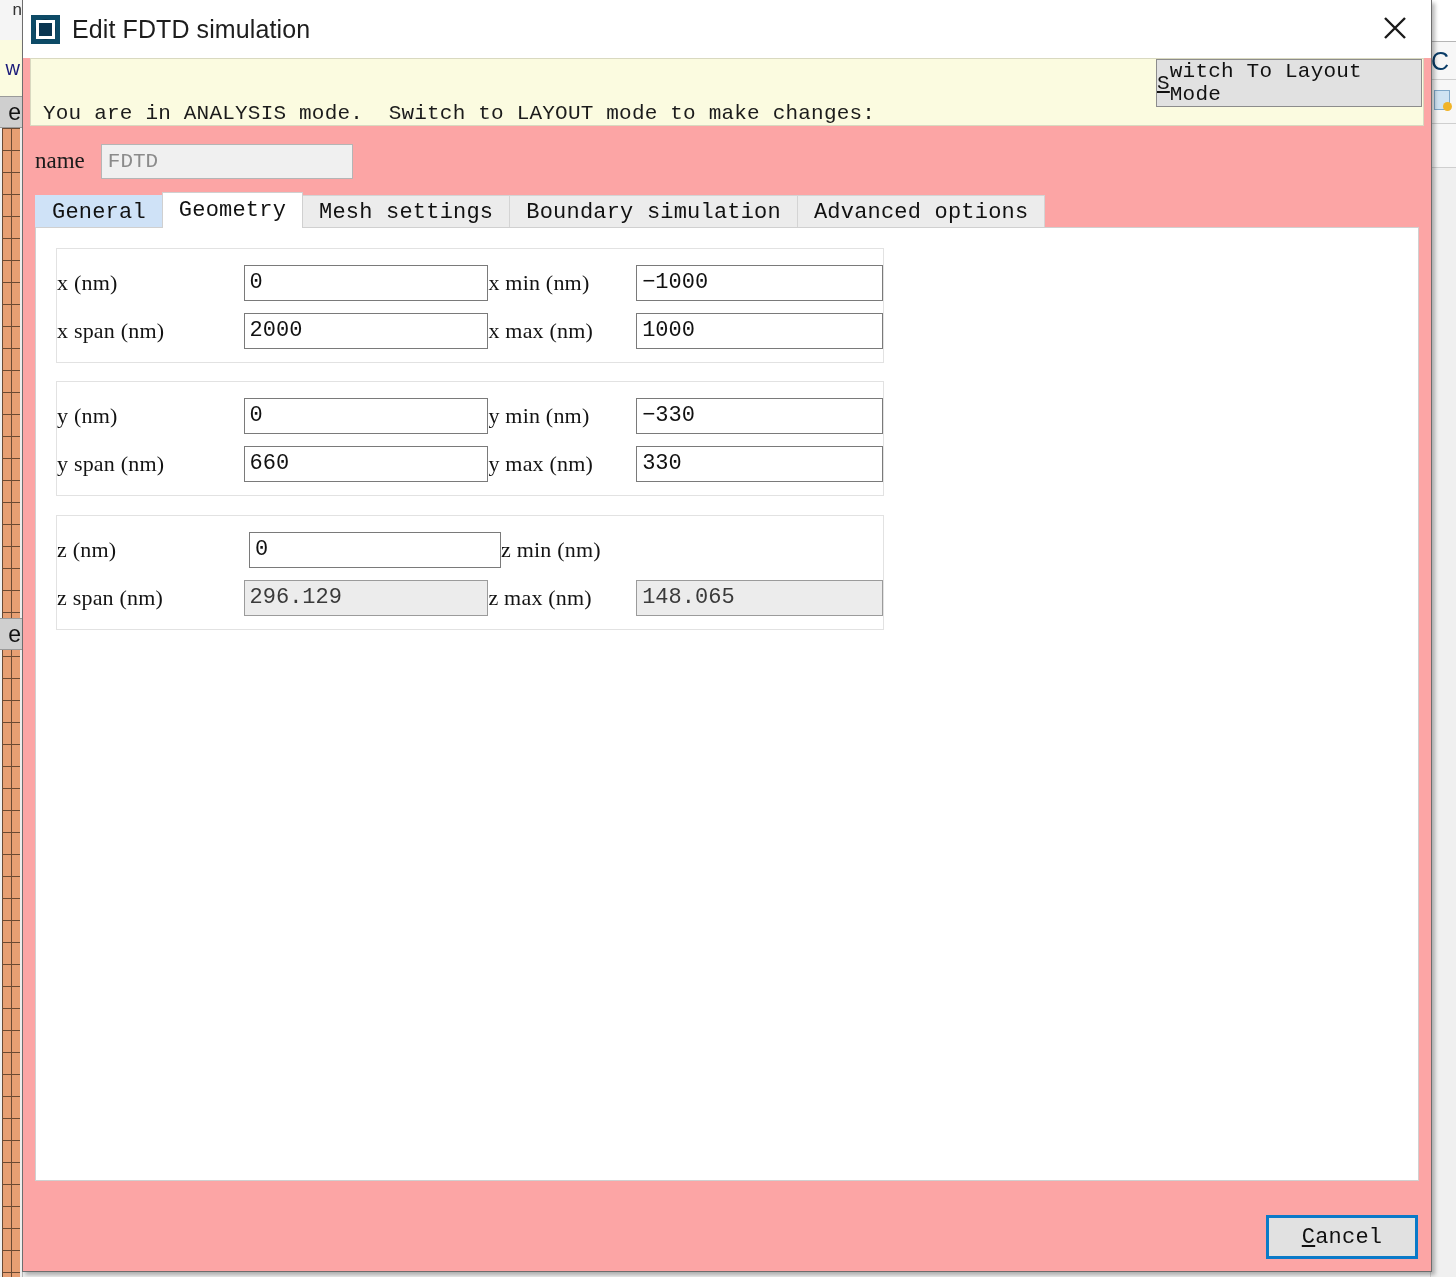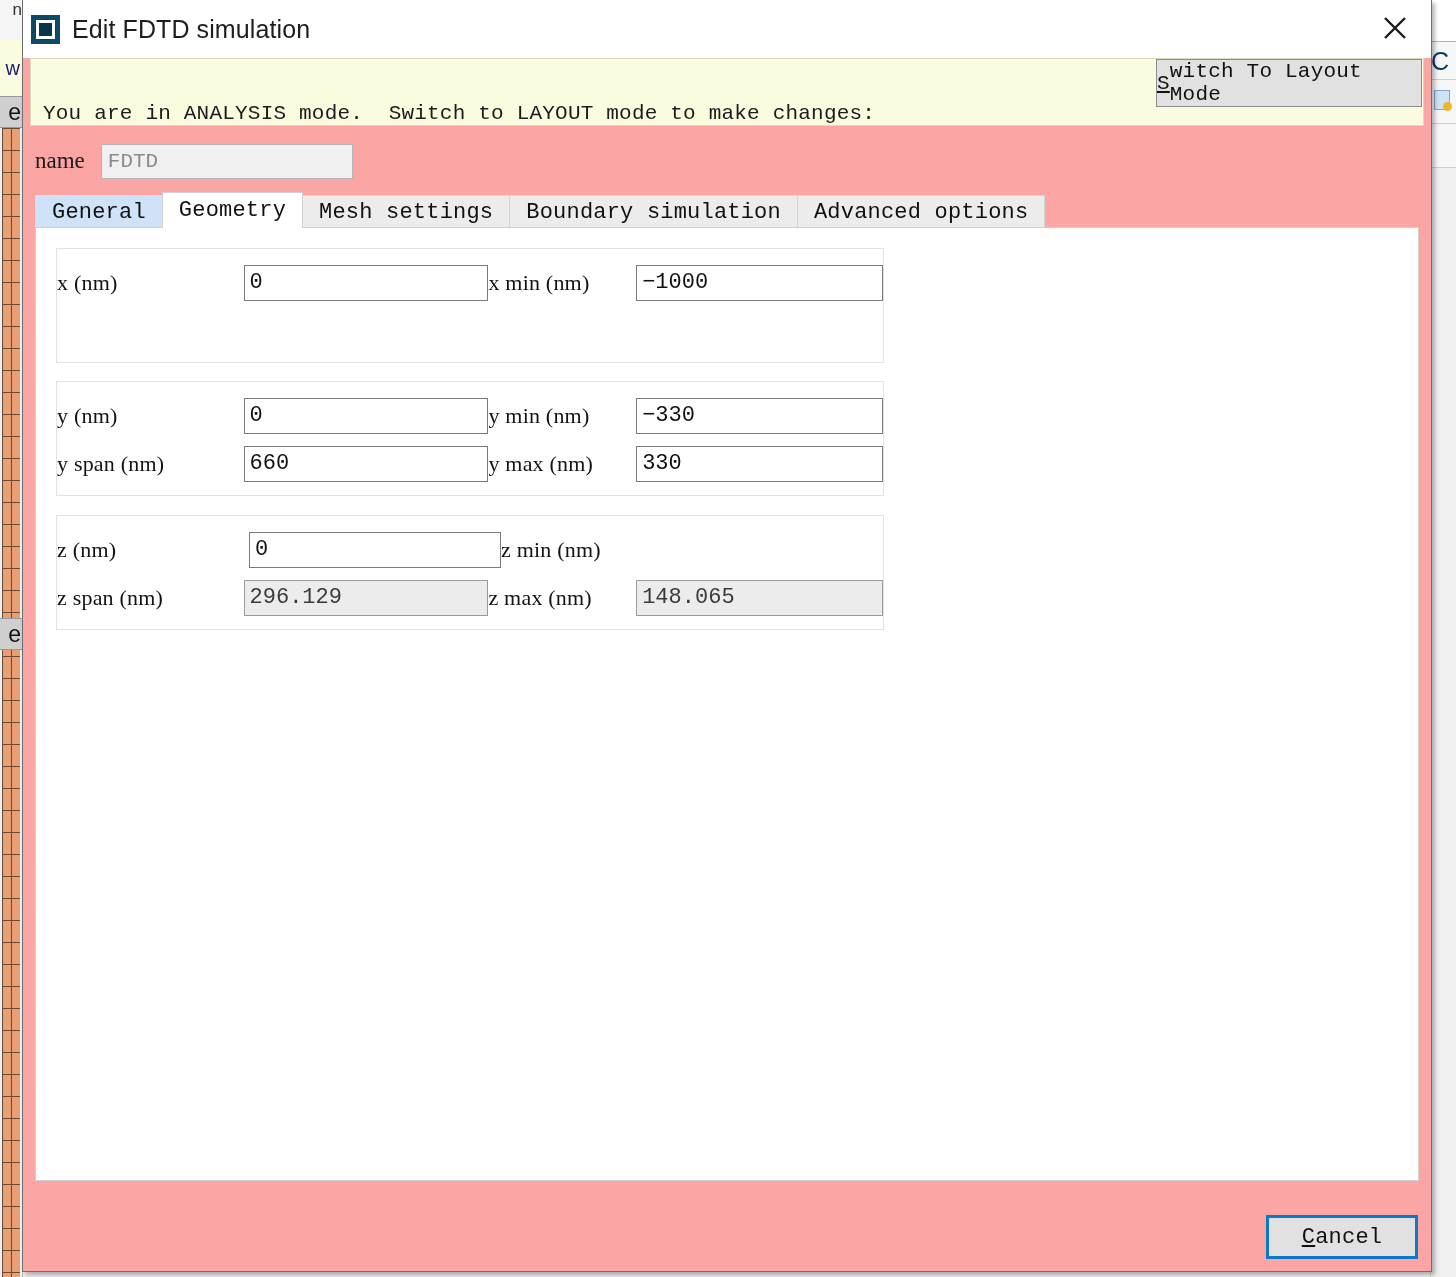--- a/index.html
+++ b/index.html
@@ -452,20 +452,26 @@
 
   <div class="tabbody">
 
     <div class="group grp-x">
       <div class="field-row r1">
         <span class="flabel lbl-a">x (nm)</span>
         <div class="finput w-a">0</div>
         <span class="flabel lbl-b">x min (nm)</span>
         <div class="finput w-b">−1000</div>
       </div>
+      <div class="field-row r2">
+        <span class="flabel lbl-a">x span (nm)</span>
+        <div class="finput w-a">2000</div>
+        <span class="flabel lbl-b">x max (nm)</span>
+        <div class="finput w-b">1000</div>
+      </div>
     </div>
 
     <div class="group grp-y">
       <div class="field-row r1">
         <span class="flabel lbl-a">y (nm)</span>
         <div class="finput w-a">0</div>
         <span class="flabel lbl-b">y min (nm)</span>
         <div class="finput w-b">−330</div>
       </div>
       <div class="field-row r2">

